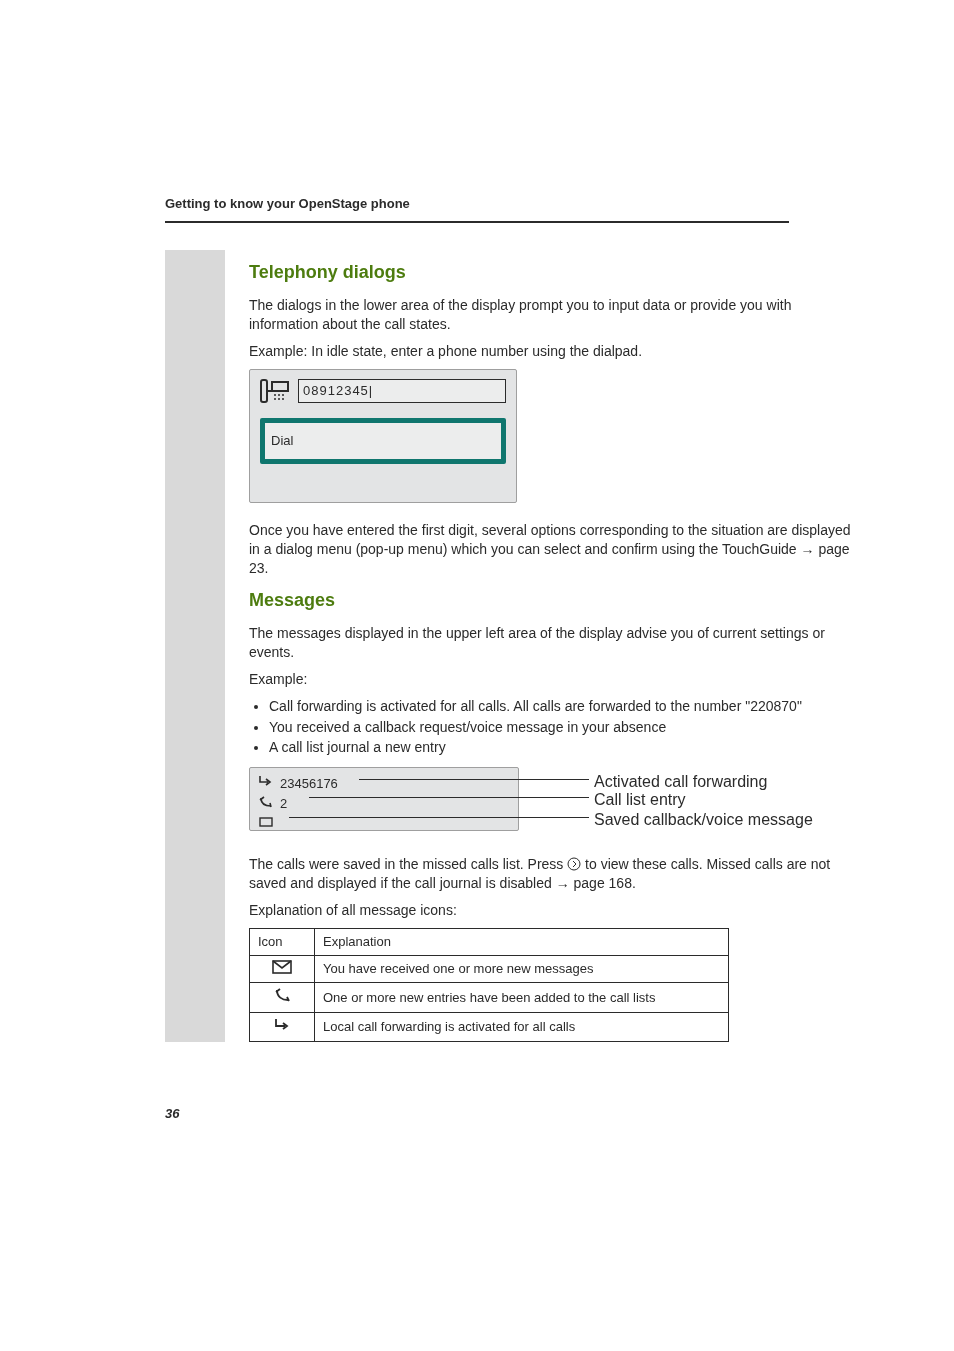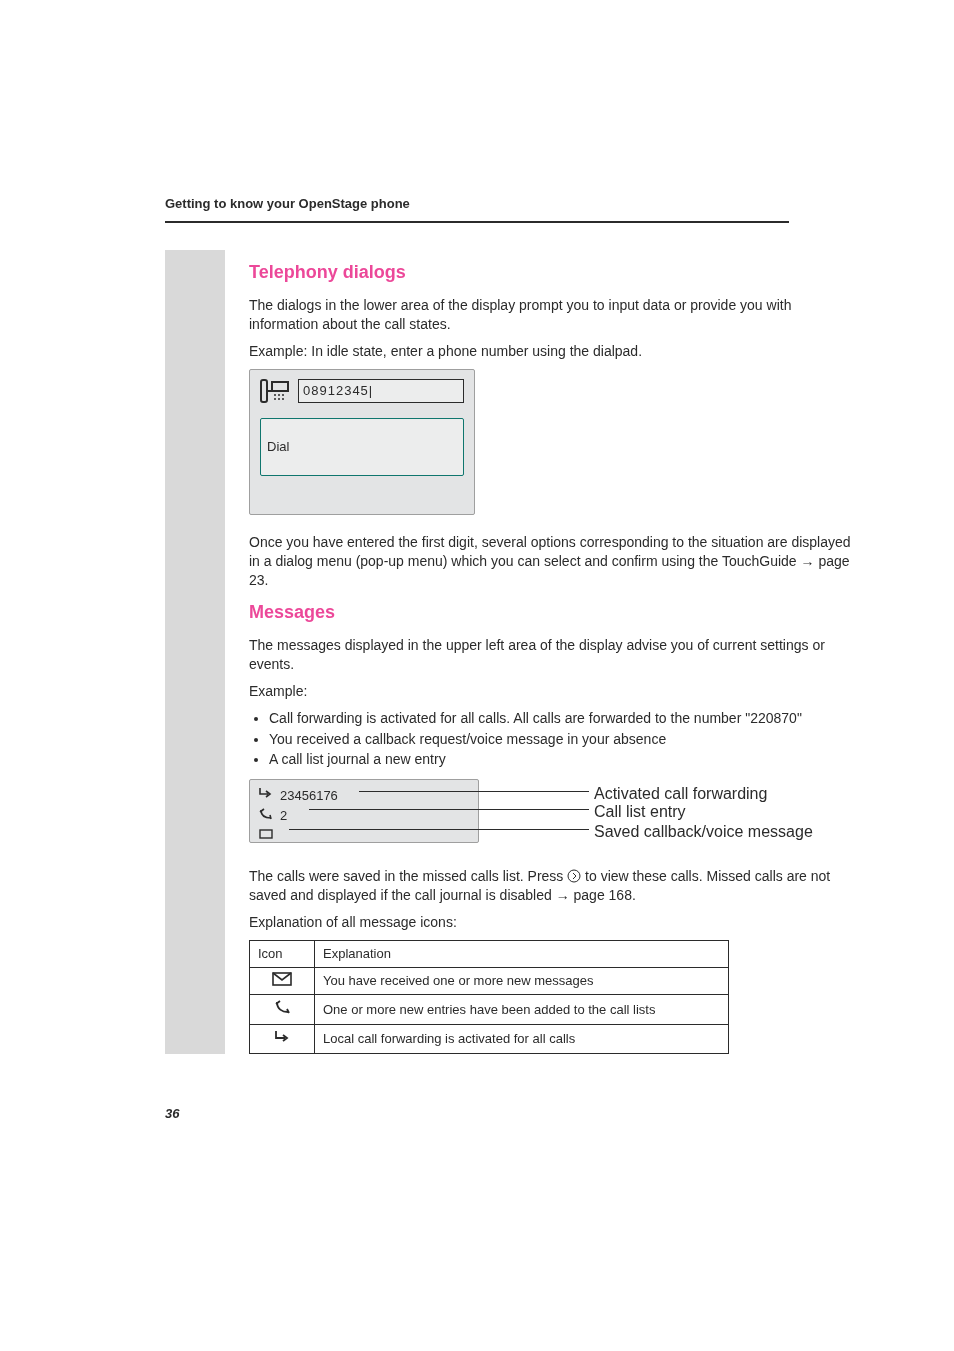--- a/index.html
+++ b/index.html
@@ -36,30 +36,30 @@
     background: #d9d9d9;
     margin-right: 24px;
     min-height: 740px;
   }
   .main {
     flex: 1;
     font-size: 14px;
     line-height: 1.35;
   }
   h2 {
-    color: #ec4899;
+    color: #4d7c0f;
     font-size: 18px;
     font-weight: bold;
     margin: 10px 0 12px 0;
   }
   .para {
     margin: 8px 0;
   }
   .dialpad-box {
-    width: 226px;
+    width: 268px;
     background: #e3e4e5;
     border: 1px solid #9f9f9f;
     border-radius: 2px;
     padding: 8px 10px 6px 10px;
     margin: 8px 0 18px 0;
     box-sizing: border-box;
   }
   .dialpad-top {
     display: flex;
     align-items: center;
@@ -75,41 +75,41 @@
     border: 1px solid #2b2b2b;
     background: #eceded;
     height: 18px;
     padding: 2px 4px;
     font-size: 13px;
     letter-spacing: 1px;
     display: flex;
     align-items: center;
   }
   .btn-row {
-    border: 1px solid #0f766e;
+    border: 5px solid #0f766e;
     background: #eceded;
     border-radius: 2px;
     height: 20px;
-    padding: 18px 6px;
+    padding: 8px 6px;
     font-size: 13px;
     display: flex;
     align-items: center;
   }
   .spacer-r {
     height: 32px;
   }
   ul.bullets {
     margin: 6px 0 10px 0;
     padding-left: 20px;
   }
   ul.bullets li {
     margin-bottom: 2px;
   }
   .msg-box {
-    width: 230px;
+    width: 270px;
     height: 64px;
     background: #e3e4e5;
     border: 1px solid #9f9f9f;
     border-radius: 2px;
     position: relative;
     box-sizing: border-box;
     padding: 6px 8px;
   }
   .msg-line {
     display: flex;

